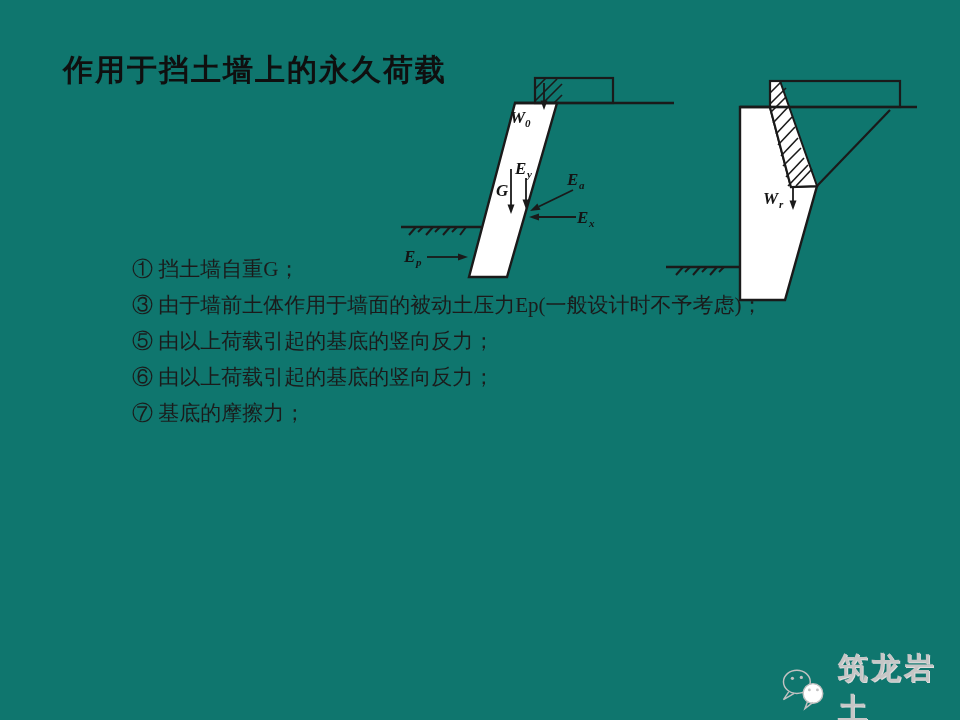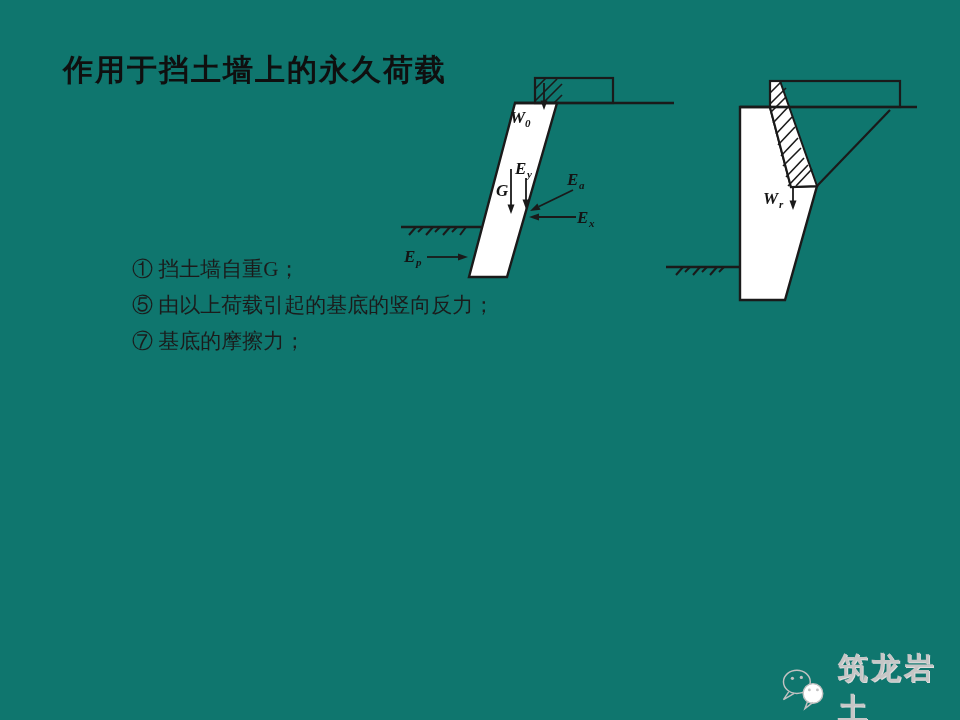--- a/index.html
+++ b/index.html
@@ -151,21 +151,23 @@
       <path class="ink" d="M793,187 V202" stroke-width="1.8"></path>
       <path d="M793,210 L789.5,200.5 L796.5,200.5 Z" fill="#1a1a1a"></path>
     </g>
 
     <text class="lbl" x="763" y="204">W</text>
     <text class="lbl-sub" x="779" y="208">r</text>
   </svg>
 
   <div class="load-list">
     <div class="load-item">① 挡土墙自重G；</div>
+    <div class="load-item">③ 由于墙前土体作用于墙面的被动土压力Ep(一般设计时不予考虑)；</div>
     <div class="load-item">⑤ 由以上荷载引起的基底的竖向反力；</div>
+    <div class="load-item">⑥ 由以上荷载引起的基底的竖向反力；</div>
     <div class="load-item">⑦ 基底的摩擦力；</div>
   </div>
 
   <div class="footer">
     <svg width="56" height="52" viewBox="0 0 58 54">
       <g stroke="#c2c2c2" stroke-width="1.6" fill="none">
         <ellipse cx="20" cy="19" rx="15" ry="13"></ellipse>
         <path d="M11,30 L5,39 L17,32"></path>
         <circle cx="38" cy="32" r="11" fill="#ffffff"></circle>
         <path d="M32,41 L29,49 L38,42"></path>

